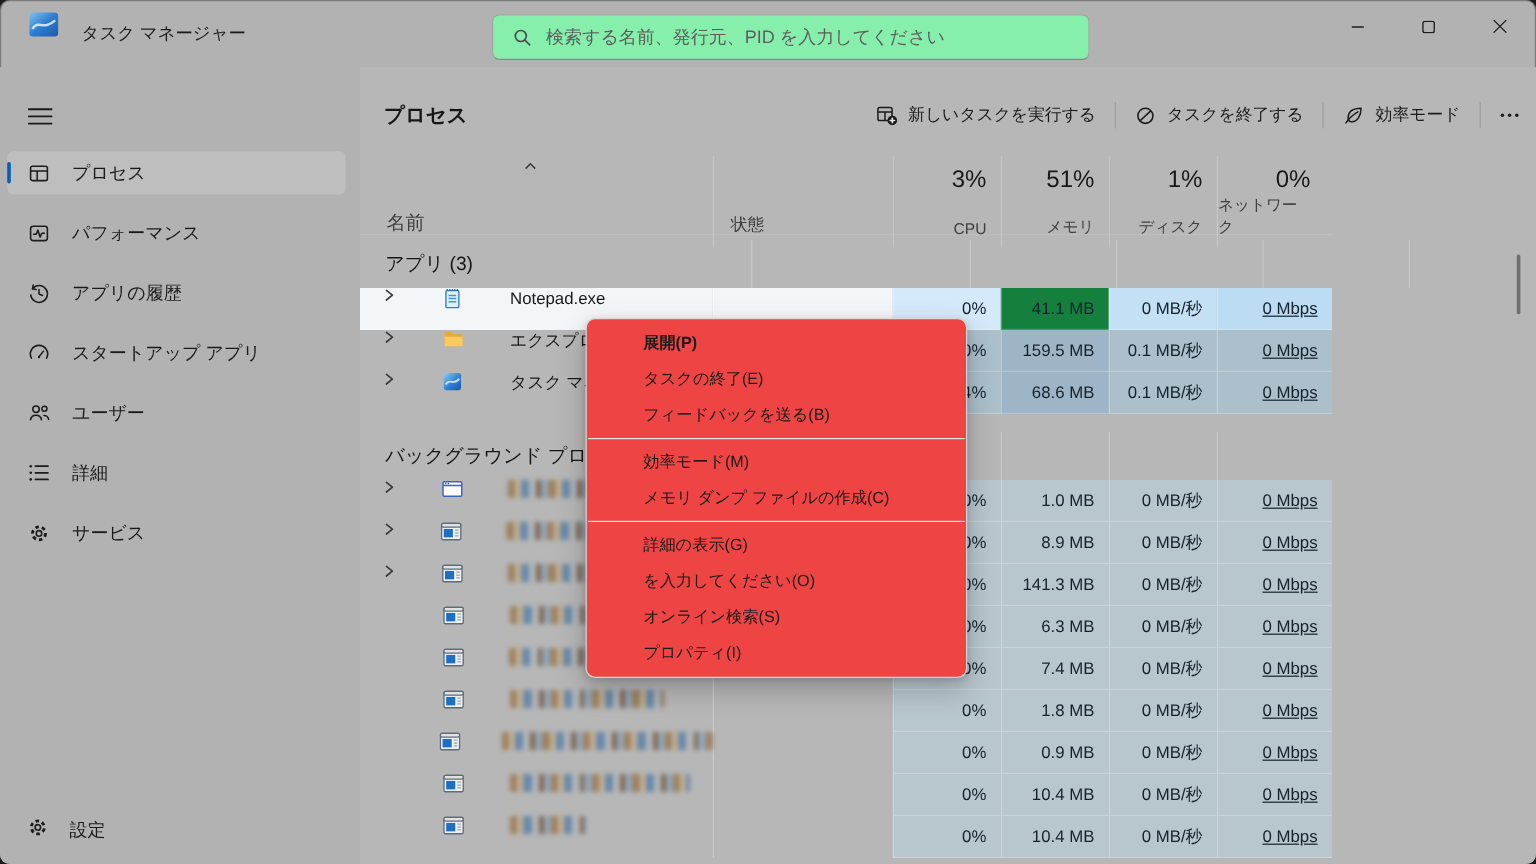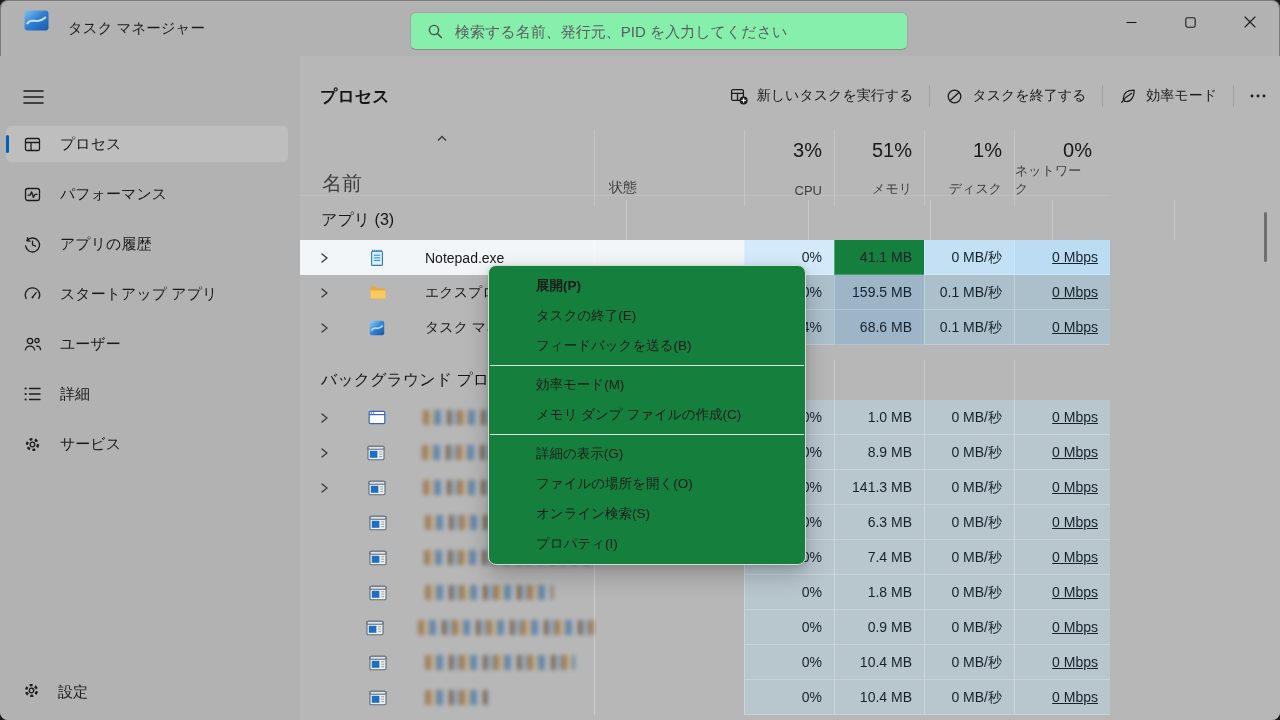--- a/index.html
+++ b/index.html
@@ -38,37 +38,37 @@
   .toolbar { position:absolute; right:4px; top:40px; transform:translateY(-50%); display:flex; align-items:center; }
   .tb-btn { display:flex; align-items:center; gap:9px; background:none; border:none; font-family:inherit; font-size:14px; color:#1b1b1b; padding:7px 10px; border-radius:4px; white-space:nowrap; }
   .tb-btn .icon { display:flex; }
   .tb-divider { width:1px; height:22px; background:#9e9e9e; margin:0 6px; }
 
   
   .grid-cols { display:grid; grid-template-columns:294px 150px 90px 90px 90px 96px; width:810px; }
   .thead { position:relative; height:66px; border-bottom:1px solid #bfbfbf; }
   .th { position:relative; }
   .th + .th { border-left:1px solid #c5c5c5; }
-  .th-name { display:flex; align-items:flex-end; padding:0 0 9px 22px; font-size:20px; color:#3f3f3f; }
+  .th-name { display:flex; align-items:flex-end; padding:0 0 9px 22px; font-size:16px; color:#3f3f3f; }
   .sort-caret { position:absolute; left:136px; top:5px; display:flex; }
   .th-status { display:flex; align-items:flex-end; padding:0 0 9px 14px; font-size:14px; color:#3f3f3f; }
   .th-num { display:flex; flex-direction:column; justify-content:space-between; align-items:flex-end; padding:9px 12px 8px 0; }
   .th-num.net { padding-right:18px; }
   .th-num .pct { font-size:20px; color:#181818; }
   .th-num .lbl { font-size:13px; color:#3f3f3f; }
 
   .rows-wrap { position:relative; width:810px; }
   .group-header { height:40px; align-items:center; }
   .group-header.gap { margin-top:15px; }
   .group-header.first { margin-top:4px;gap:32px; }
   .gh-label { font-size:16px; color:#161616; padding-left:21px; white-space:nowrap; overflow:visible; }
   .gh-cell { height:100%; border-left:1px solid rgba(255,255,255,.25); }
 
   .prow { height:35px; align-items:center; }
-  .name-cell { display:flex; align-items:center; height:35px; padding-left:20px;gap:28px; }
+  .name-cell { display:flex; align-items:flex-start; height:35px; padding-left:20px;gap:28px; }
   .chev { width:21px; display:flex; }
   .row-ico { width:27px; display:flex; }
   .pname { font-size:14px; color:#181818; padding-left:1px; white-space:nowrap; }
   .blur-name { height:15px; margin-left:1px; border-radius:2px; filter:blur(2.3px); opacity:.9;
     background:repeating-linear-gradient(90deg,#9a7a55 0 6px,#c7b291 6px 11px,#5e82a8 11px 18px,#b3b9be 18px 24px,#7a5a3f 24px 28px,#8fa6bc 28px 34px); }
   .status-cell { height:35px; border-left:1px solid rgba(255,255,255,.28); }
   .val { height:35px; line-height:35px; font-size:14px; color:#15222c; text-align:right; padding-right:12px;
          border-left:1px solid rgba(255,255,255,.28); border-bottom:1px solid rgba(255,255,255,.22); }
   .val.net { padding-right:12px;text-decoration:underline; }
 
@@ -78,21 +78,21 @@
   .prow.sel .val.disk { background:#c3e0f5; }
   .prow.sel .val.net  { background:#bcdcf3; }
   .prow.app .val { background:var(--heatmap-app,#abc0cb); }
   .prow.app .val.hot1 { background:#9db5c7; }
   .prow.bg .val { background:var(--heatmap-background,#b8c6ce); }
   .val.hot2 { background:var(--heatmap-hot,#90b8d8); }
 
   .scroll-thumb { position:absolute; right:13px; top:156px; width:3px; height:50px; background:#6f6f6f; border-radius:2px; }
 
   
-  .context-menu { position:absolute; left:488px; top:265px; width:318px; background:#15803d;
+  .context-menu { position:absolute; left:488px; top:265px; width:318px; background:#ef4444;
     border:1px solid #d8d8d8; border-radius:8px; padding:5px 0; z-index:50;
     box-shadow:0 10px 24px rgba(0,0,0,.22), 0 2px 6px rgba(0,0,0,.12); }
   .cm-item { height:30px; display:flex; align-items:center; padding:0 16px 0 47px; font-size:13.5px; color:#1b1b1b; white-space:nowrap; }
   .cm-item.bold { font-weight:700; }
   .cm-sub { margin-left:auto; display:flex; }
   .cm-sep { height:1px; background:#e4e4e4; margin:4px 1px; }
 </style>
 </head>
 <body>
 
@@ -670,21 +670,21 @@
         <span>効率モード(M)</span>
       </div>
       <div class="cm-item">
         <span>メモリ ダンプ ファイルの作成(C)</span>
       </div>
       <div class="cm-sep"></div>
       <div class="cm-item">
         <span>詳細の表示(G)</span>
       </div>
       <div class="cm-item">
-        <span>ファイルの場所を開く(O)</span>
+        <span>を入力してください(O)</span>
       </div>
       <div class="cm-item">
         <span>オンライン検索(S)</span>
       </div>
       <div class="cm-item">
         <span>プロパティ(I)</span>
       </div>
     </div>
 
 </div>

